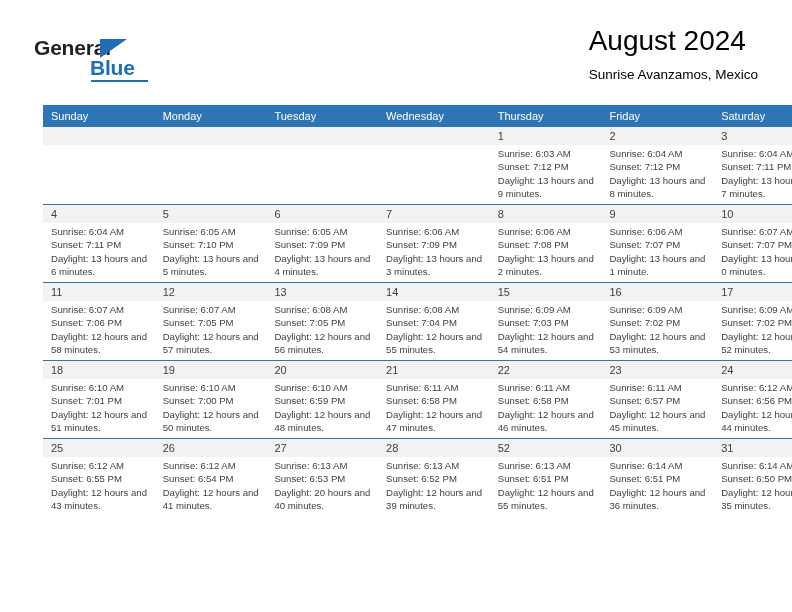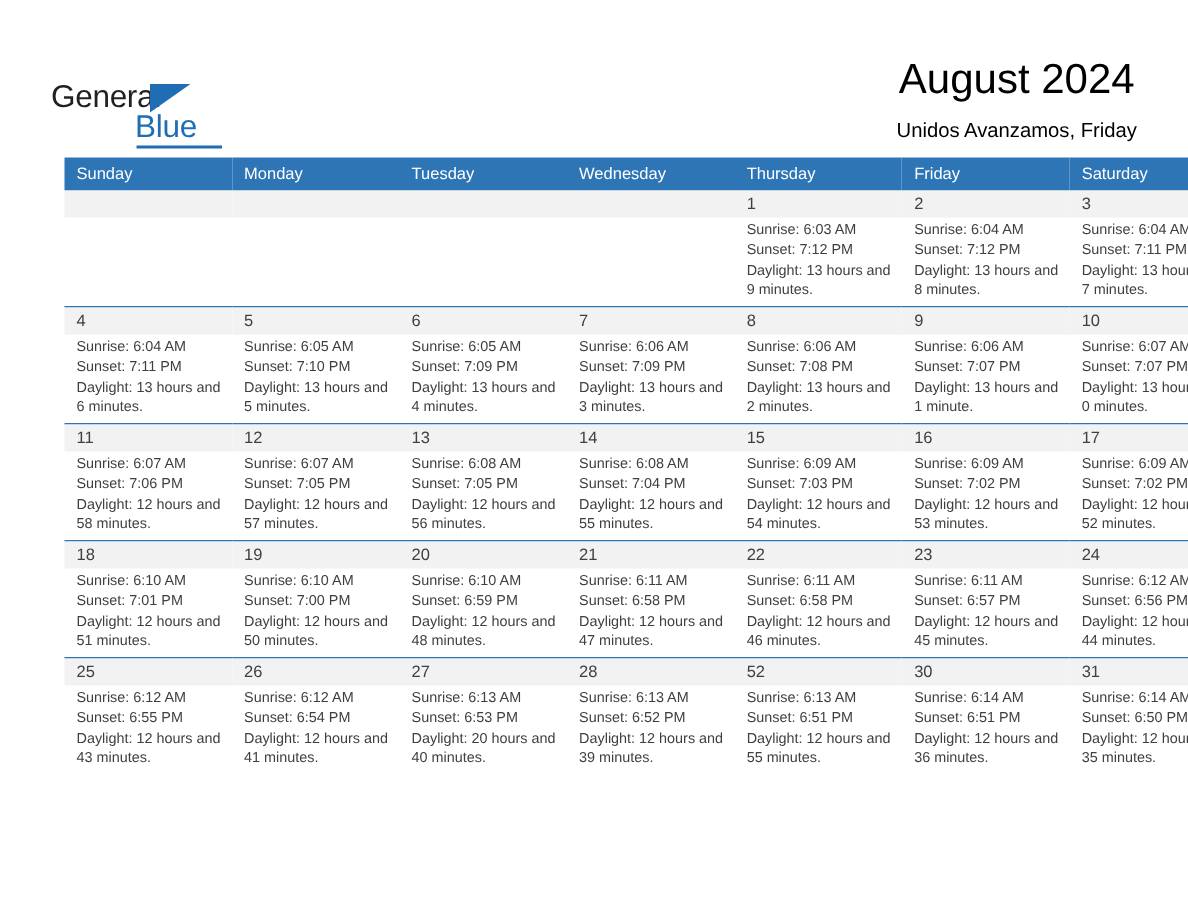--- a/index.html
+++ b/index.html
@@ -25,23 +25,24 @@
   .header {
     position: absolute;
     left: 0;
     top: 0;
     width: 792px;
     height: 104px;
   }
   .logo {
     position: absolute;
     left: 34px;
-    top: 53px;
+    top: 36px;
     width: 160px;
     height: 46px;
+    font-weight: bold;
   }
   .logo-general {
     position: absolute;
     left: 0;
     top: 0;
     font-size: 21px;
     letter-spacing: -0.2px;
     color: #231f20;
     font-family: "Liberation Sans", sans-serif;
   }
@@ -67,22 +68,22 @@
     left: 57px;
     top: 44px;
     width: 57px;
     height: 2px;
     background: #1f6eb5;
   }
 
   .title-block {
     position: absolute;
     right: 34px;
-    top: 36px;
-    text-align: center;
+    top: 24px;
+    text-align: left;
   }
   .cal-title {
     font-size: 28px;
     color: #000000;
     line-height: 34px;
     white-space: nowrap;
   }
   .cal-subtitle {
     font-size: 13.5px;
     color: #000000;
@@ -162,21 +163,21 @@
 
     <div class="logo">
       <span class="logo-general">General</span>
       <span class="logo-triangle"></span>
       <span class="logo-blue">Blue</span>
       <span class="logo-underline"></span>
     </div>
 
     <div class="title-block">
       <div class="cal-title">August 2024</div>
-      <div class="cal-subtitle">Unidos Avanzamos, Friday</div>
+      <div class="cal-subtitle">Sunrise Avanzamos, Mexico</div>
     </div>
 
   </div>
 
   <div class="calendar">
     <table class="cal">
       <thead>
         <tr id="weekday-row">
             <th>Sunday</th>
             <th>Monday</th>

